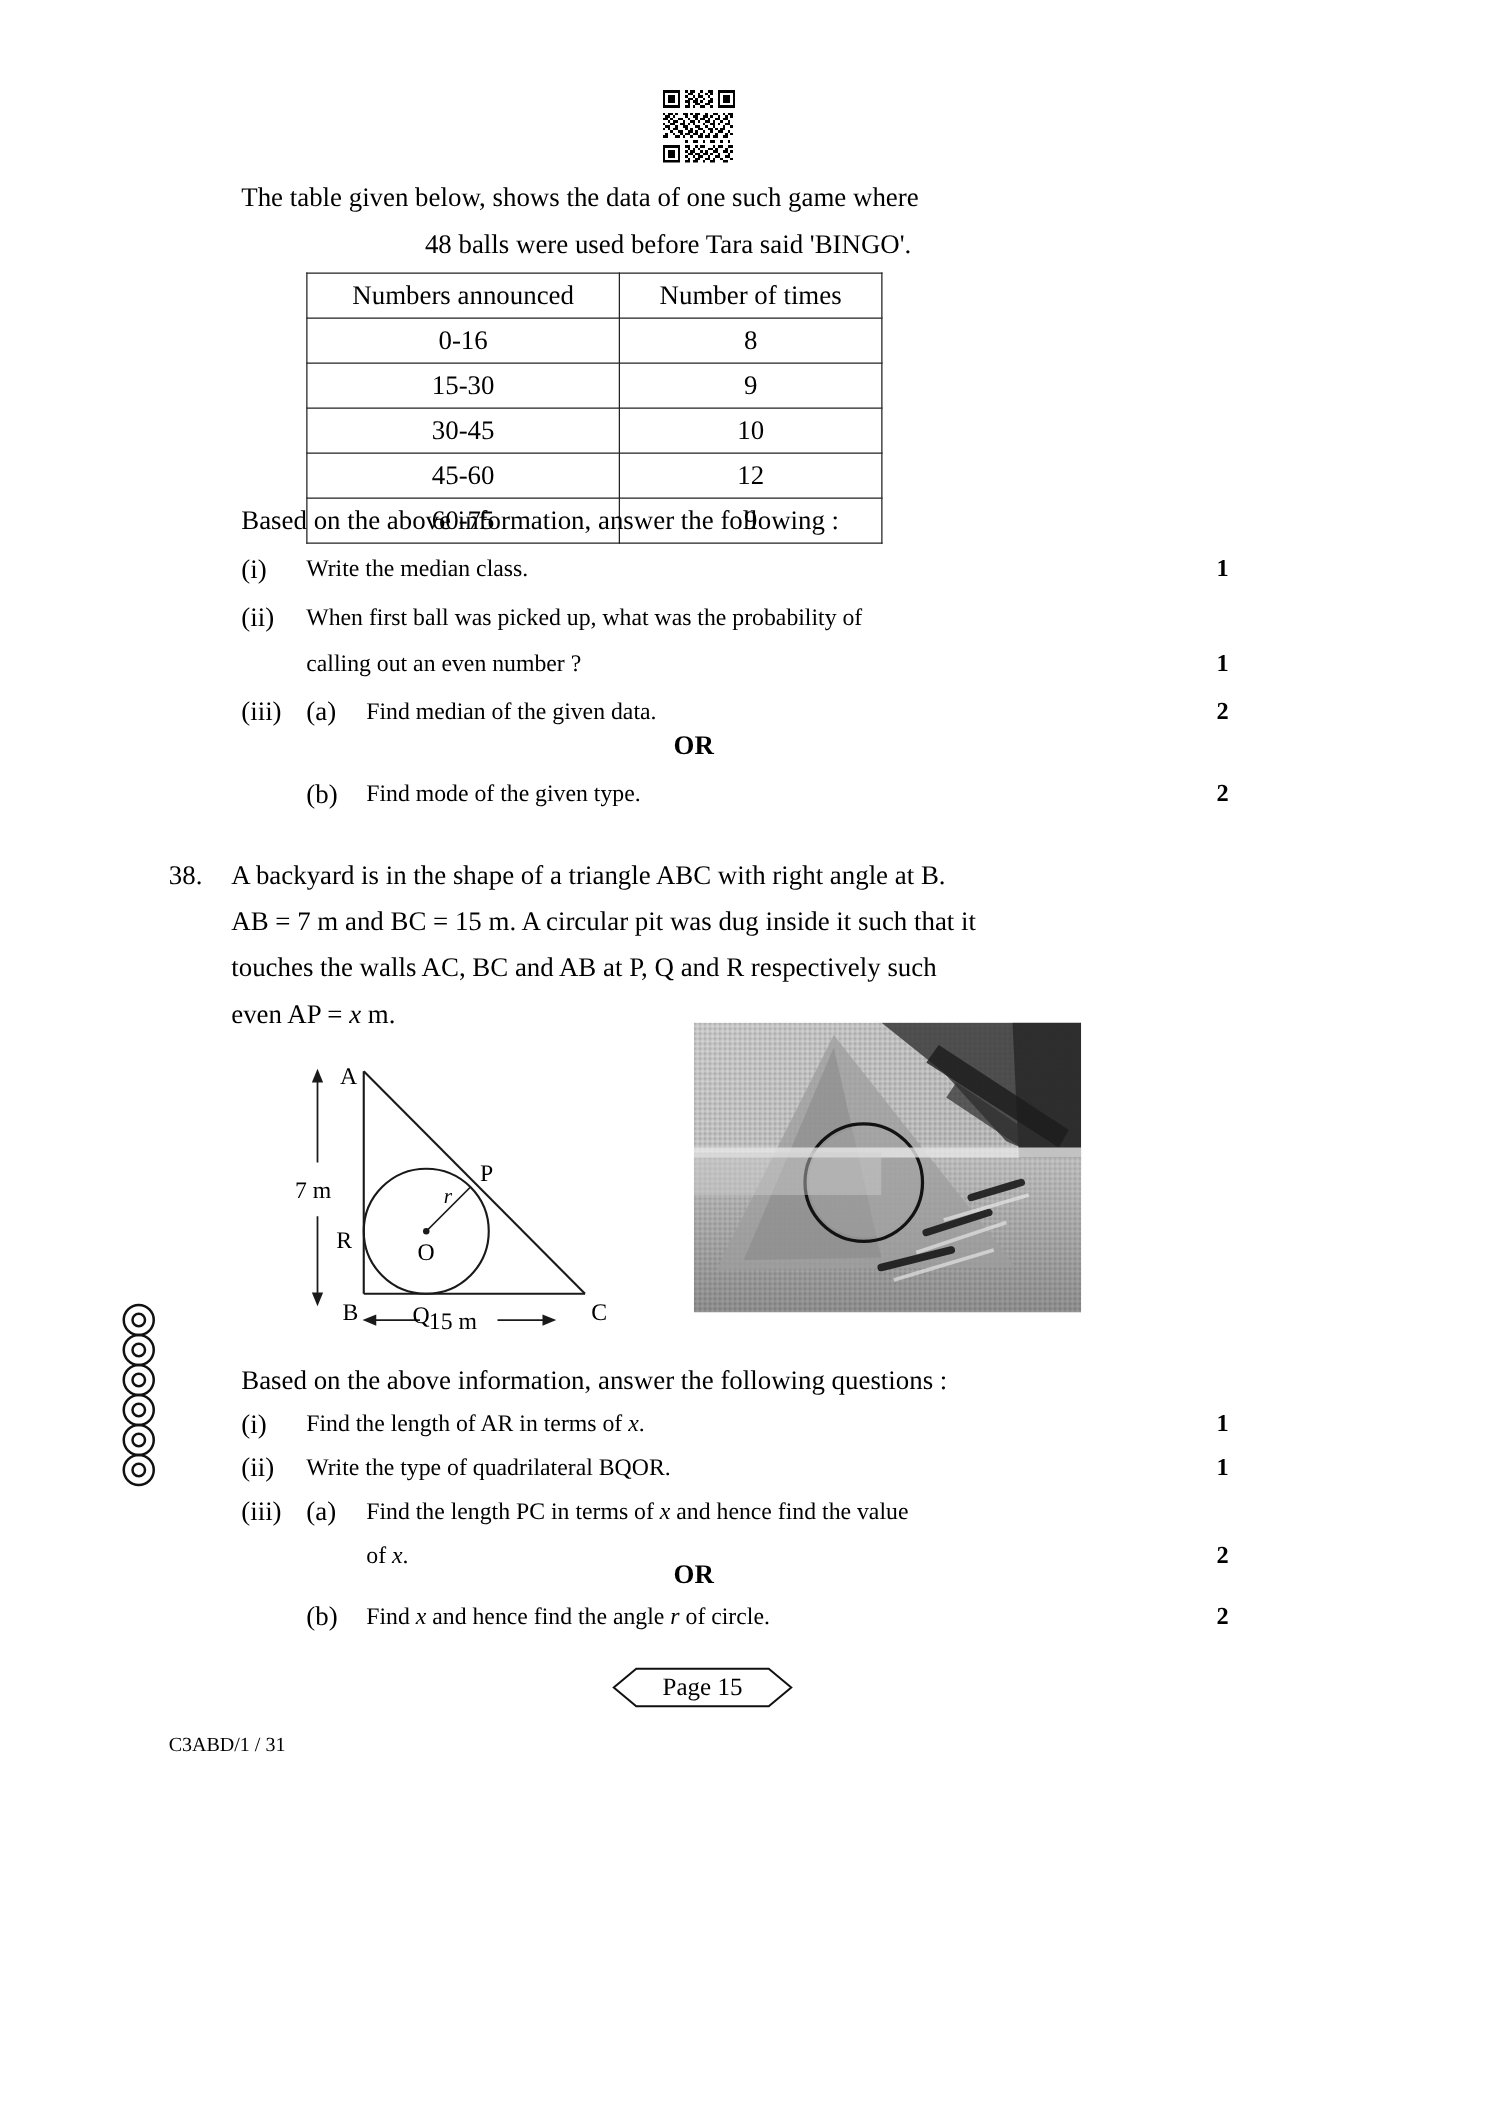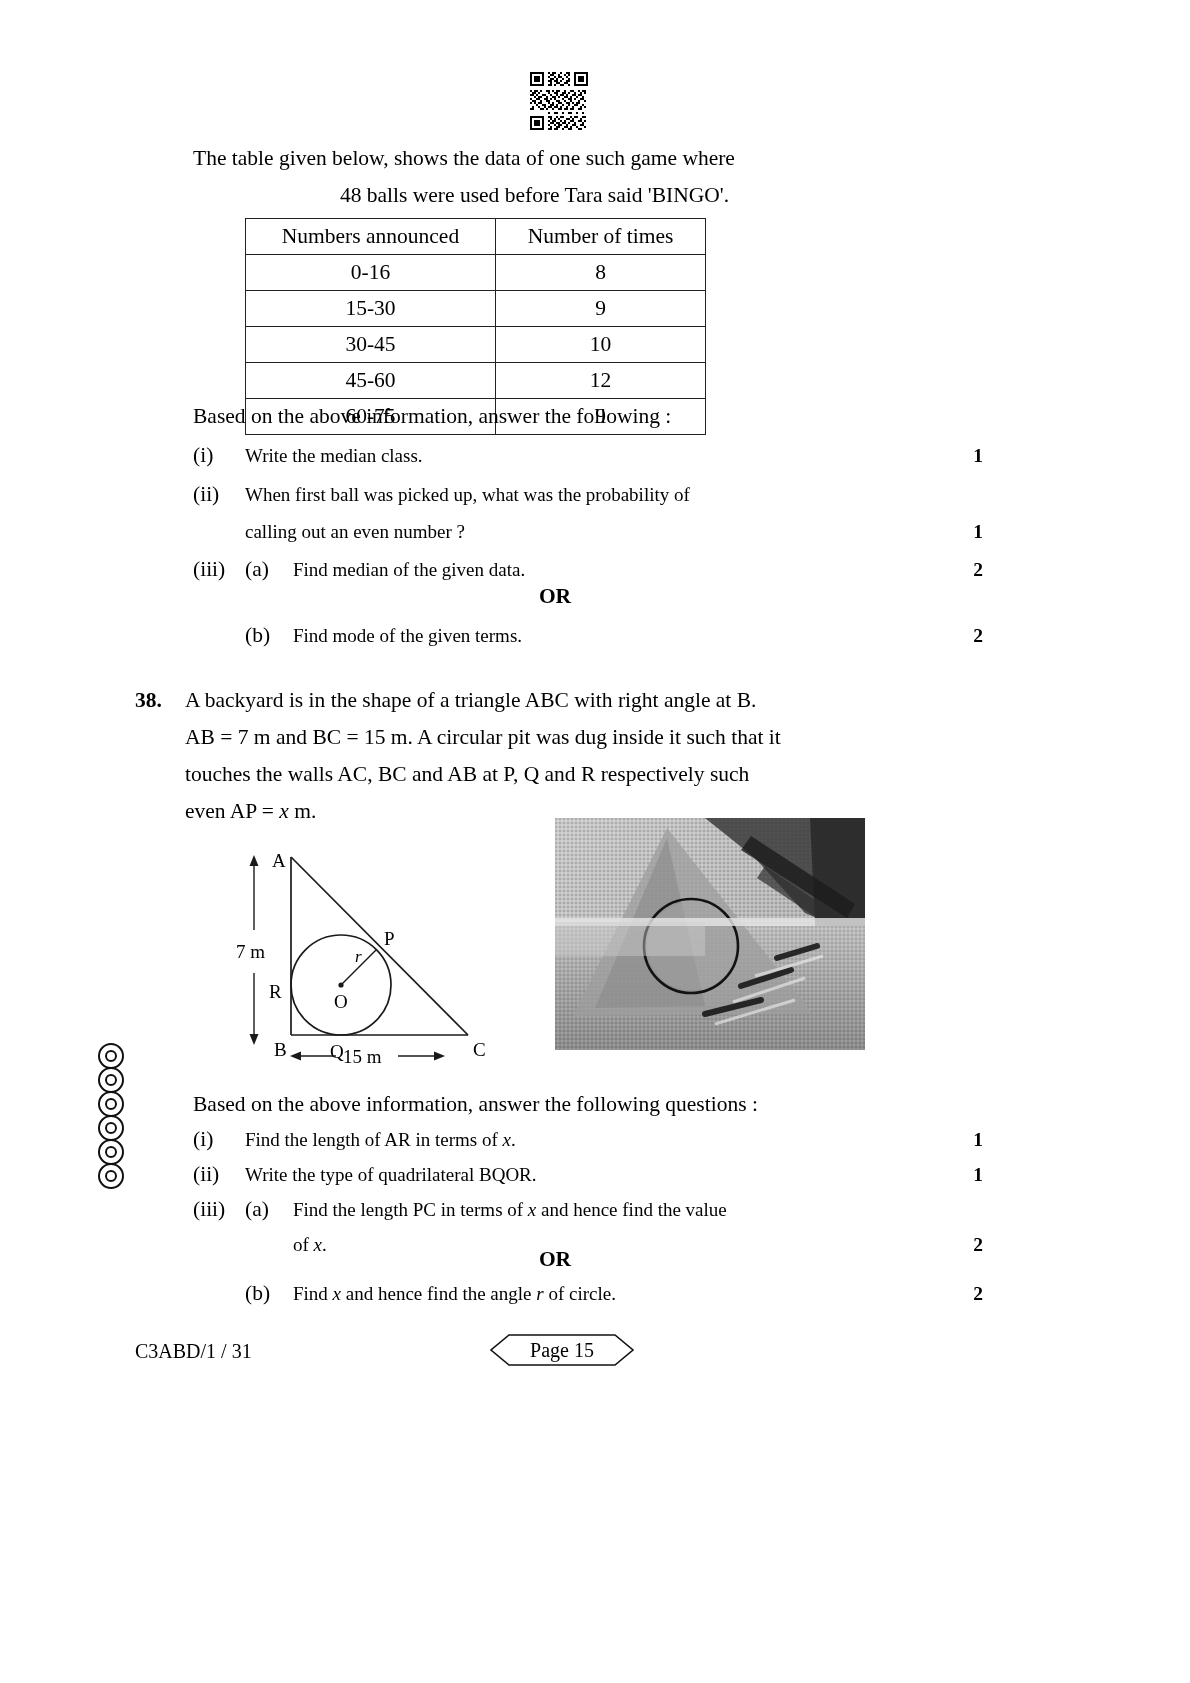--- a/index.html
+++ b/index.html
@@ -53,29 +53,29 @@
 
   .qitem{position:absolute;display:flex;width:790px;}
   .qitem .lbl{width:52px;flex:none;font-size:21.5px;line-height:37px;}
   .qitem .sub{width:48px;flex:none;font-size:21.5px;line-height:37px;}
   .qitem .txt{flex:1;font-size:19px;line-height:37px;text-align:justify;}
   .qitem .mk{width:46px;flex:none;text-align:right;font-size:19.5px;font-weight:bold;line-height:37px;}
 
   .or{position:absolute;width:790px;text-align:center;font-weight:bold;font-size:21.5px;}
 
   
-  .qnum{position:absolute;left:135px;font-size:21.5px;font-weight:bold;line-height:37px;}
+  .qnum{position:absolute;left:135px;font-size:21.5px;font-weight:normal;line-height:37px;}
 
   
   .figure{position:absolute;left:236px;top:845px;width:270px;height:225px;}
   .photo{position:absolute;left:555px;top:818px;width:310px;height:232px;overflow:hidden;}
   .photo svg{display:block;}
 
   
-  .footer-left{position:absolute;left:135px;top:1340px;font-size:20px;}
+  .footer-left{position:absolute;left:135px;top:1388px;font-size:16px;}
   .footer-mid{position:absolute;left:487px;top:1333px;width:150px;height:34px;}
   .footer-mid .pg{
     position:absolute;inset:0;display:flex;align-items:center;justify-content:center;
     font-size:20px;
   }
 </style>
 </head>
 <body>
 
 <div class="page">
@@ -335,21 +335,21 @@
     <div class="sub">(a)</div>
     <div class="txt" style="text-align:left;">Find median of the given data.</div>
     <div class="mk">2</div>
   </div>
 
   <div class="or" style="left:160px;top:584px;">OR</div>
 
   <div class="qitem" style="left:193px;top:617px;">
     <div class="lbl"></div>
     <div class="sub">(b)</div>
-    <div class="txt" style="text-align:left;">Find mode of the given terms.</div>
+    <div class="txt" style="text-align:left;">Find mode of the given type.</div>
     <div class="mk">2</div>
   </div>
 
   <div class="qnum" style="top:682px;">38.</div>
 
   <div style="position:absolute;left:185px;top:682px;width:683px;">
     <div class="para">A backyard is in the shape of a triangle ABC with right angle at B.</div>
     <div class="para">AB = 7 m and BC = 15 m. A circular pit was dug inside it such that it</div>
     <div class="para">touches the walls AC, BC and AB at P, Q and R respectively such</div>
     <div class="para" style="text-align:left;"><span>even AP = </span><span class="ital">x</span><span> m.</span></div>

